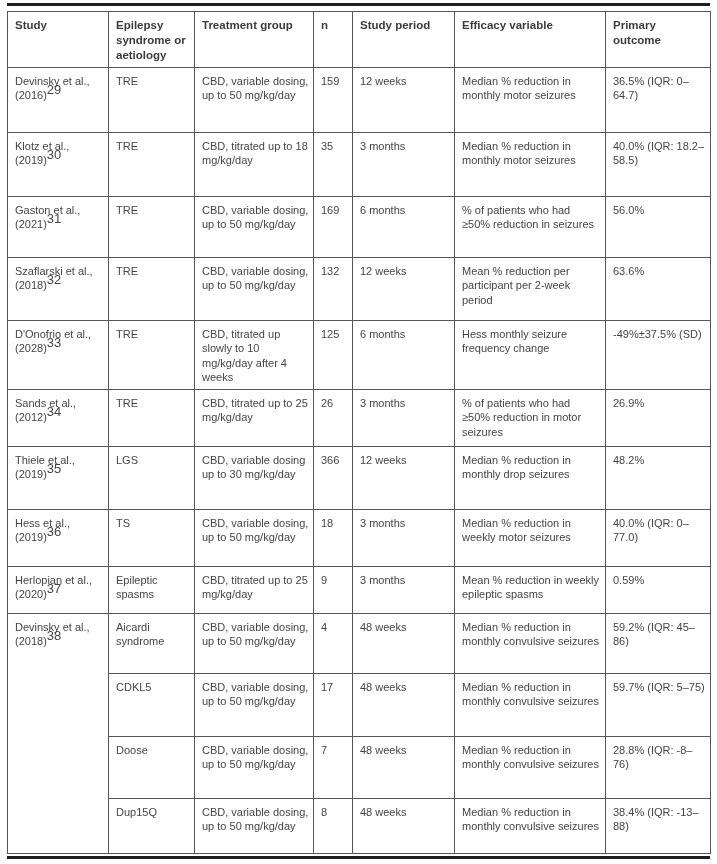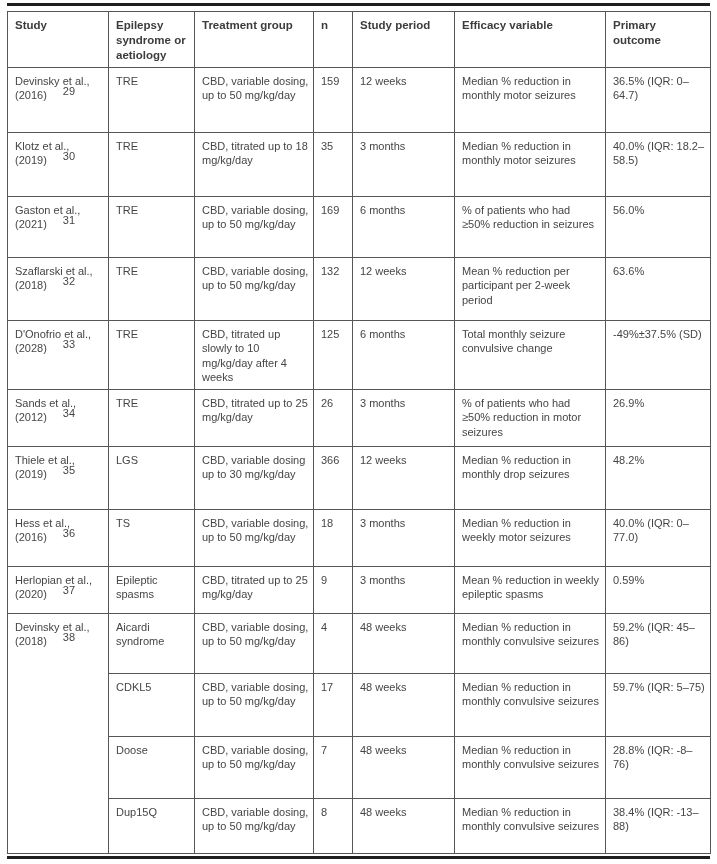--- a/index.html
+++ b/index.html
@@ -40,24 +40,23 @@
     overflow: hidden;
   }
   table.studies th {
     font-size: 11.5px;
     font-weight: bold;
     color: #3c3c3c;
     line-height: 1.3;
     margin-top: 44px;
   }
   sup.ref {
-    font-size: 11px;
+    font-size: 13px;
     line-height: 0;
     vertical-align: super;
-    margin-left: 16px;
   }
 </style>
 </head>
 <body>
 
 <div class="page">
   <div class="rule top-rule"></div>
 
   <table class="studies">
     <colgroup>
@@ -116,21 +115,21 @@
         <td>12 weeks</td>
         <td>Mean % reduction per participant per 2-week period</td>
         <td>63.6%</td>
       </tr>
       <tr style="height:67px">
         <td><span>D'Onofrio et al., (2028)</span><sup class="ref">33</sup></td>
         <td>TRE</td>
         <td>CBD, titrated up slowly to 10 mg/kg/day after 4 weeks</td>
         <td>125</td>
         <td>6 months</td>
-        <td>Total monthly seizure convulsive change</td>
+        <td>Hess monthly seizure frequency change</td>
         <td>-49%±37.5% (SD)</td>
       </tr>
       <tr style="height:57px">
         <td><span>Sands et al., (2012)</span><sup class="ref">34</sup></td>
         <td>TRE</td>
         <td>CBD, titrated up to 25 mg/kg/day</td>
         <td>26</td>
         <td>3 months</td>
         <td>% of patients who had ≥50% reduction in motor seizures</td>
         <td>26.9%</td>
@@ -138,21 +137,21 @@
       <tr style="height:63px">
         <td><span>Thiele et al., (2019)</span><sup class="ref">35</sup></td>
         <td>LGS</td>
         <td>CBD, variable dosing up to 30 mg/kg/day</td>
         <td>366</td>
         <td>12 weeks</td>
         <td>Median % reduction in monthly drop seizures</td>
         <td>48.2%</td>
       </tr>
       <tr style="height:57px">
-        <td><span>Hess et al., (2016)</span><sup class="ref">36</sup></td>
+        <td><span>Hess et al., (2019)</span><sup class="ref">36</sup></td>
         <td>TS</td>
         <td>CBD, variable dosing, up to 50 mg/kg/day</td>
         <td>18</td>
         <td>3 months</td>
         <td>Median % reduction in weekly motor seizures</td>
         <td>40.0% (IQR: 0–77.0)</td>
       </tr>
       <tr style="height:47px">
         <td><span>Herlopian et al., (2020)</span><sup class="ref">37</sup></td>
         <td>Epileptic spasms</td>

